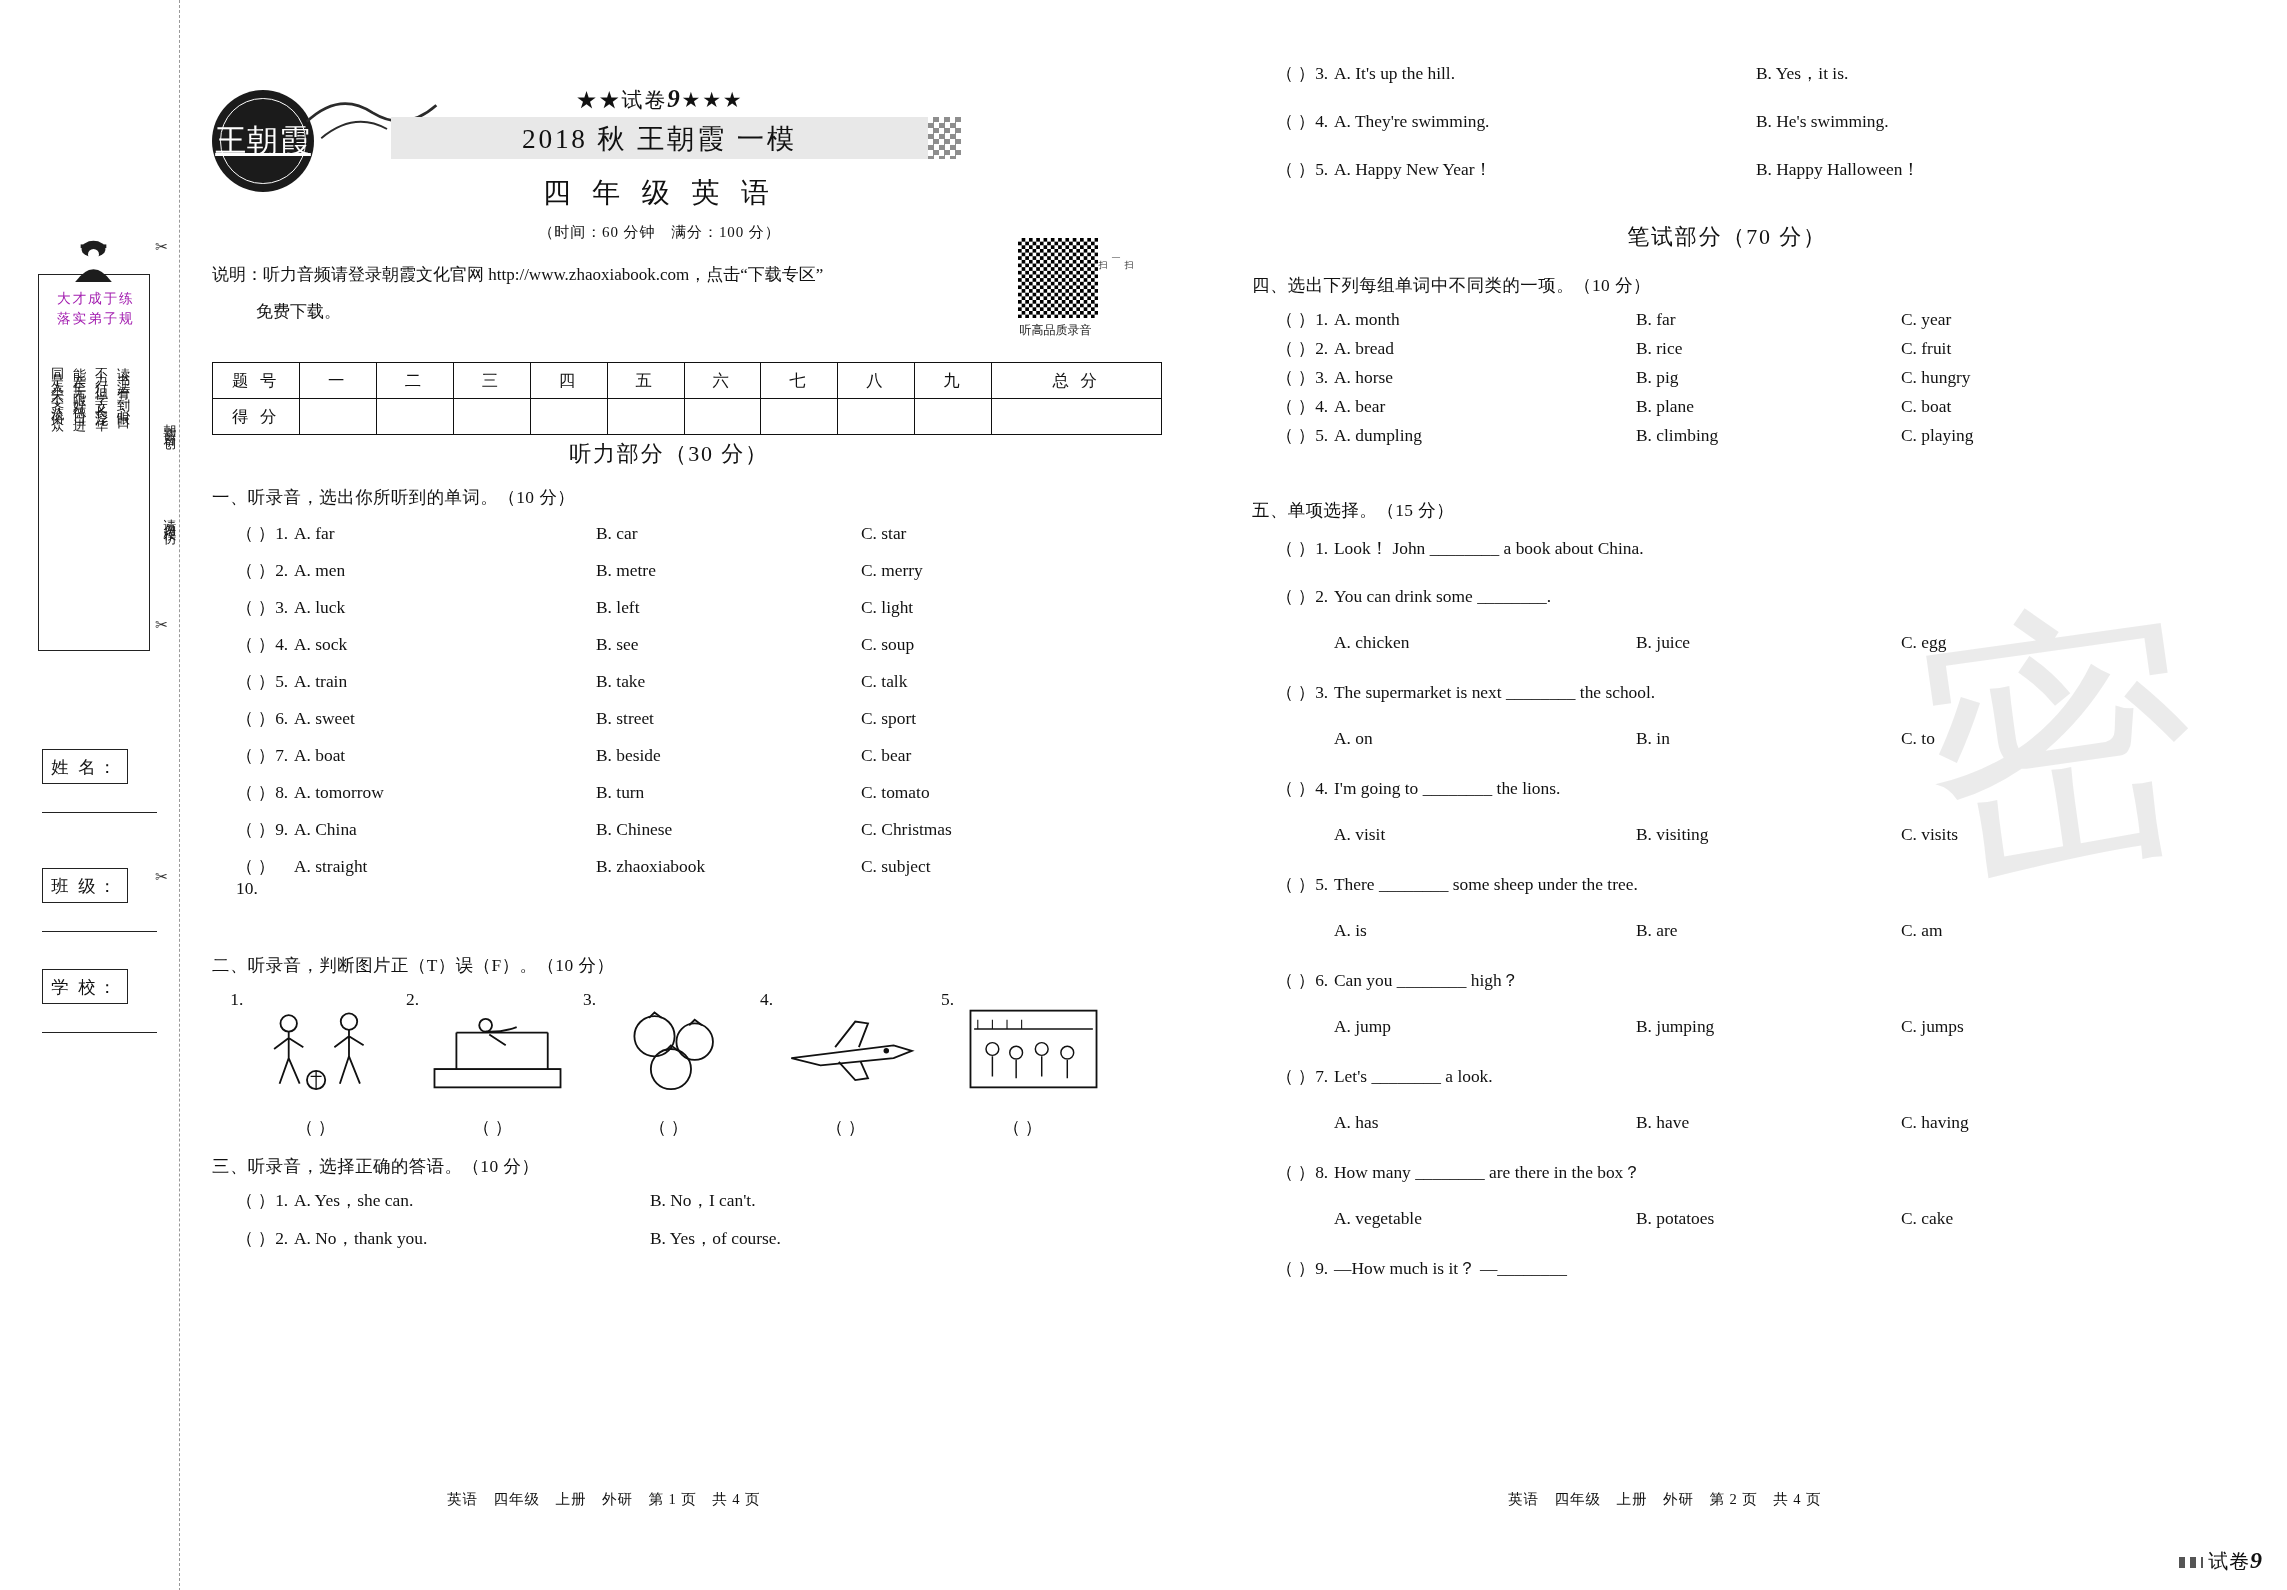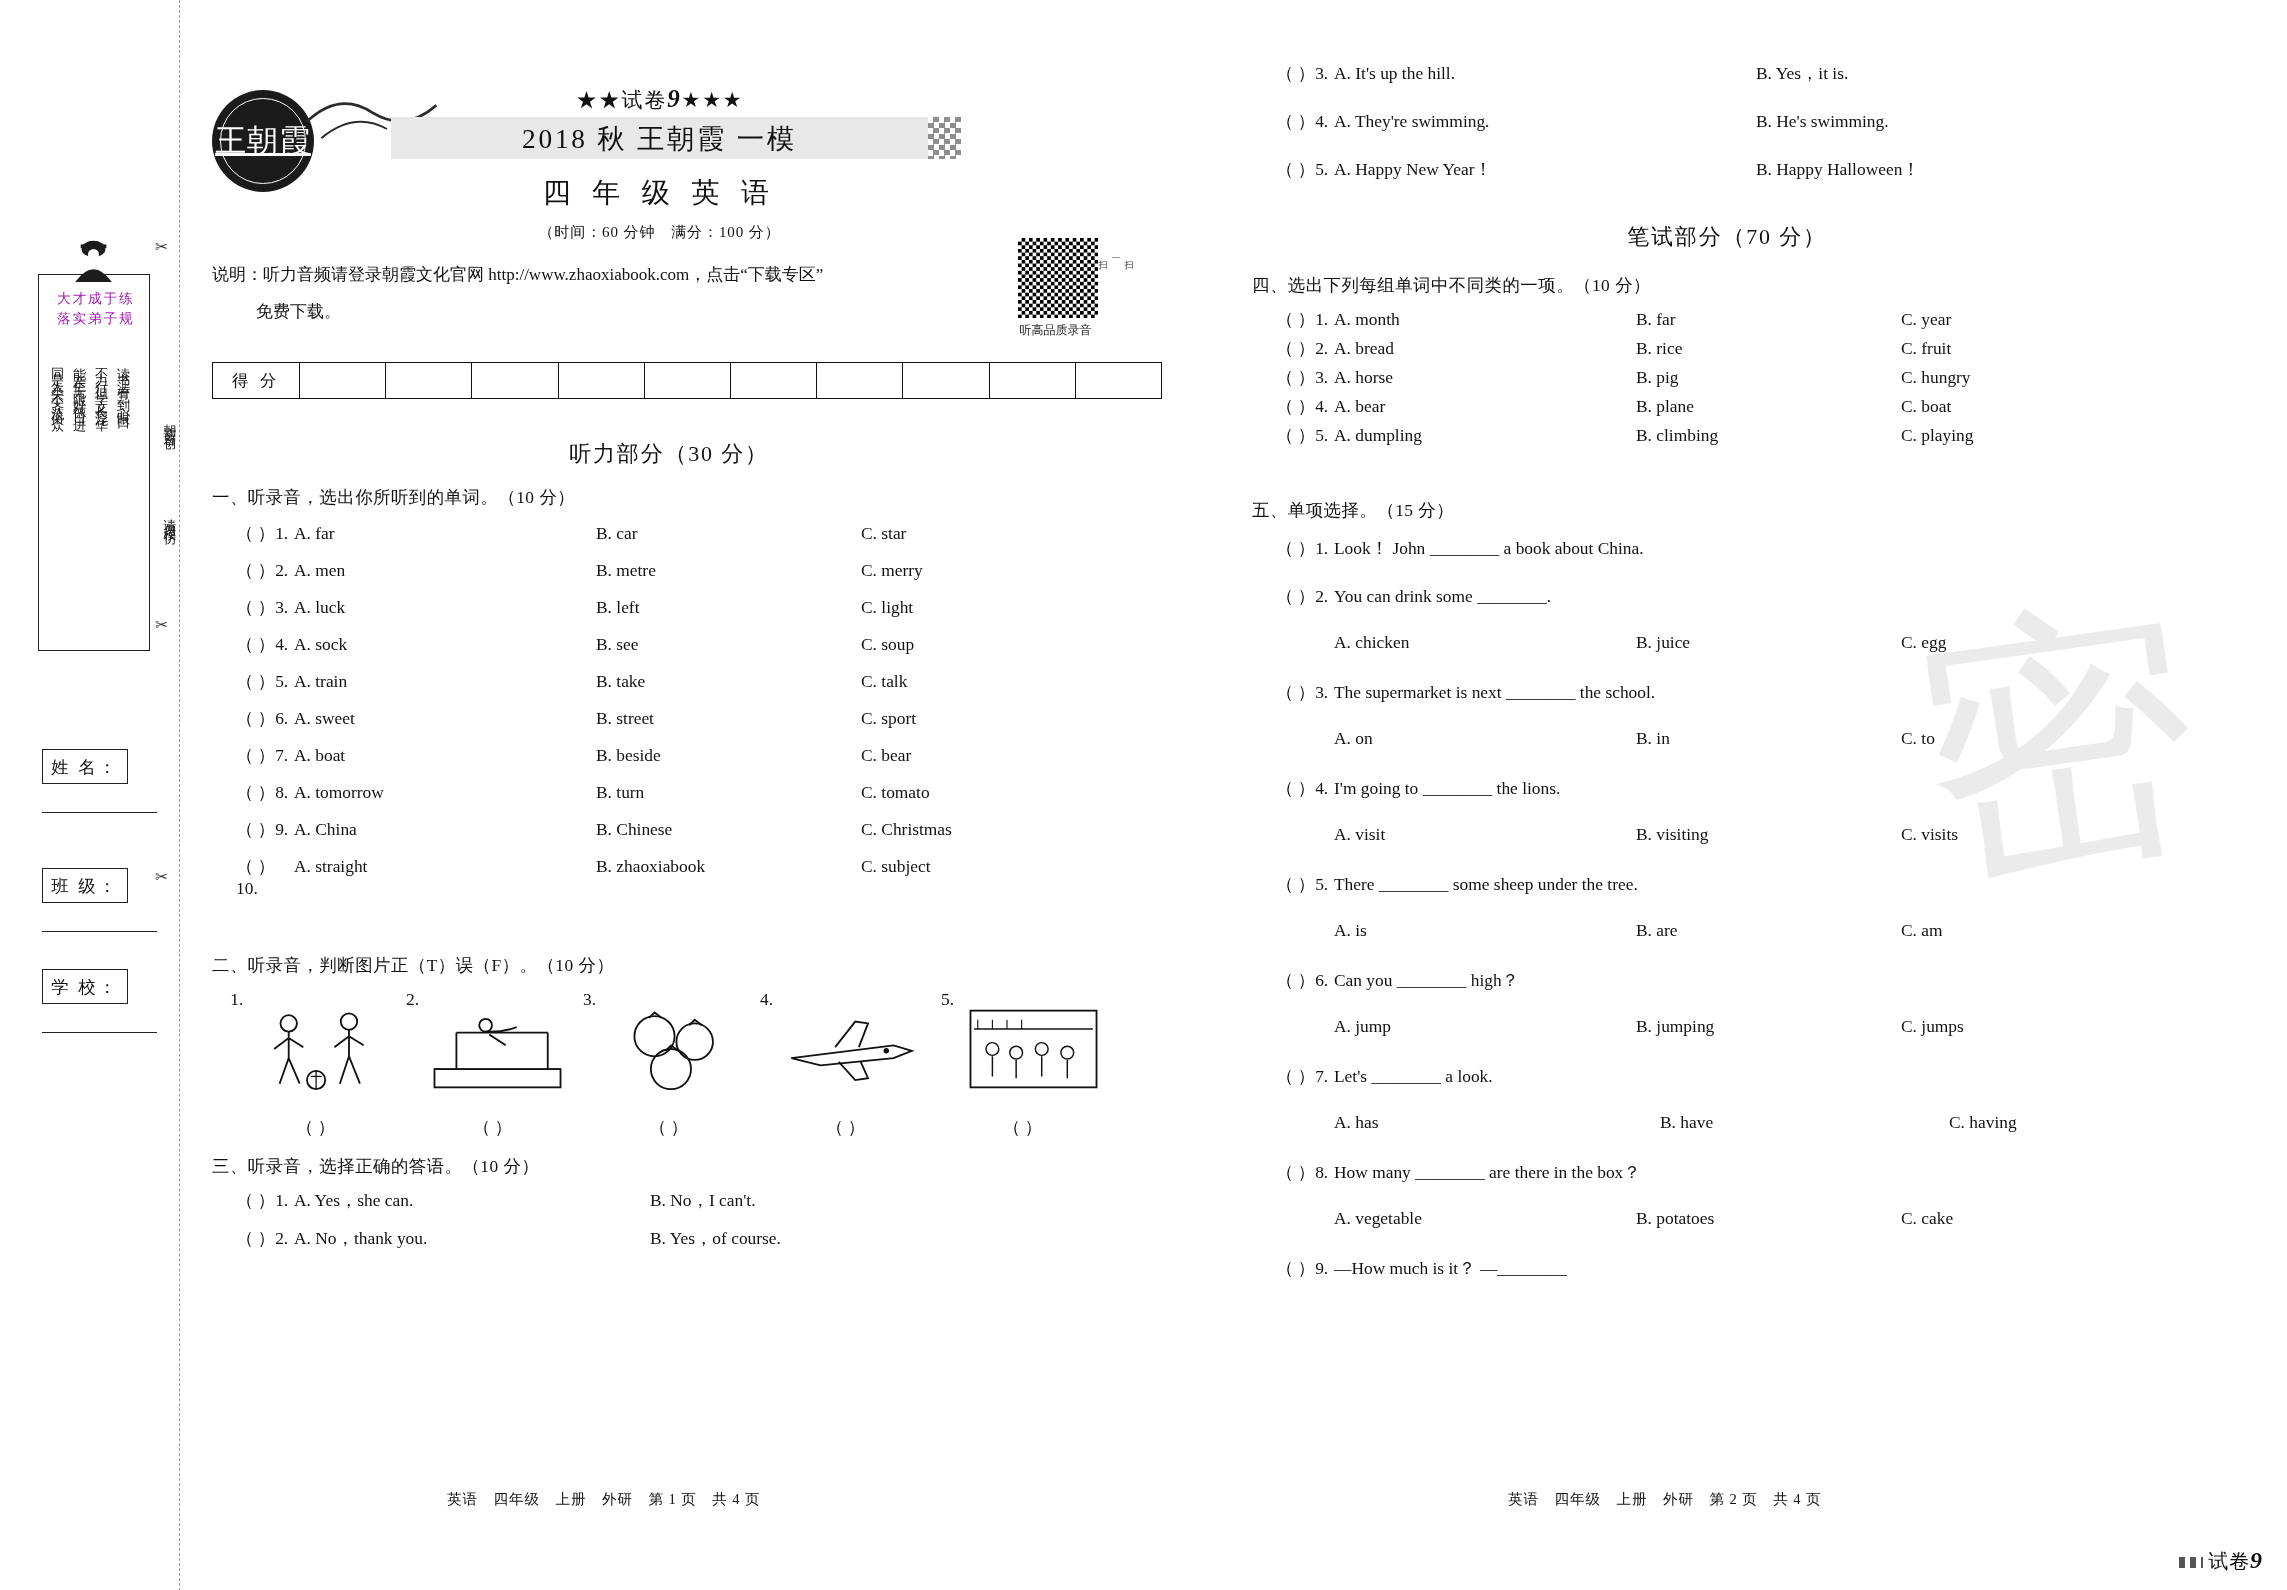--- a/index.html
+++ b/index.html
@@ -321,20 +321,33 @@
       <span>说明：听力音频请登录朝霞文化官网 http://www.zhaoxiabook.com，点击“下载专区”</span>
       <span class="ind">免费下载。</span>
     </div>
 
     <div class="qr"></div>
     <div class="qr-cap">听高品质录音</div>
     <div class="qr-side">扫一扫</div>
 
     <table class="score-table">
       <tbody>
+          <tr>
+        <td class="hd">题  号</td>
+        <td>一</td>
+        <td>二</td>
+        <td>三</td>
+        <td>四</td>
+        <td>五</td>
+        <td>六</td>
+        <td>七</td>
+        <td>八</td>
+        <td>九</td>
+        <td>总  分</td>
+      </tr>
       <tr>
         <td class="hd">得  分</td>
         <td></td>
         <td></td>
         <td></td>
         <td></td>
         <td></td>
         <td></td>
         <td></td>
         <td></td>
@@ -627,21 +640,21 @@
           <span class="o2">B. jumping</span>
           <span class="o3">C. jumps</span>
         </div>
       </div>
 
       <div>
         <div class="opt-row" style="height:48px">
           <span class="paren">（    ）7.</span>
           <span>Let's ________ a look.</span>
         </div>
-        <div class="opt-row" style="height:48px; padding-left:58px;gap:24px;">
+        <div class="opt-row" style="height:48px; padding-left:58px;">
           <span class="o1">A. has</span>
           <span class="o2">B. have</span>
           <span class="o3">C. having</span>
         </div>
       </div>
 
       <div>
         <div class="opt-row" style="height:48px">
           <span class="paren">（    ）8.</span>
           <span>How many ________ are there in the box？</span>

